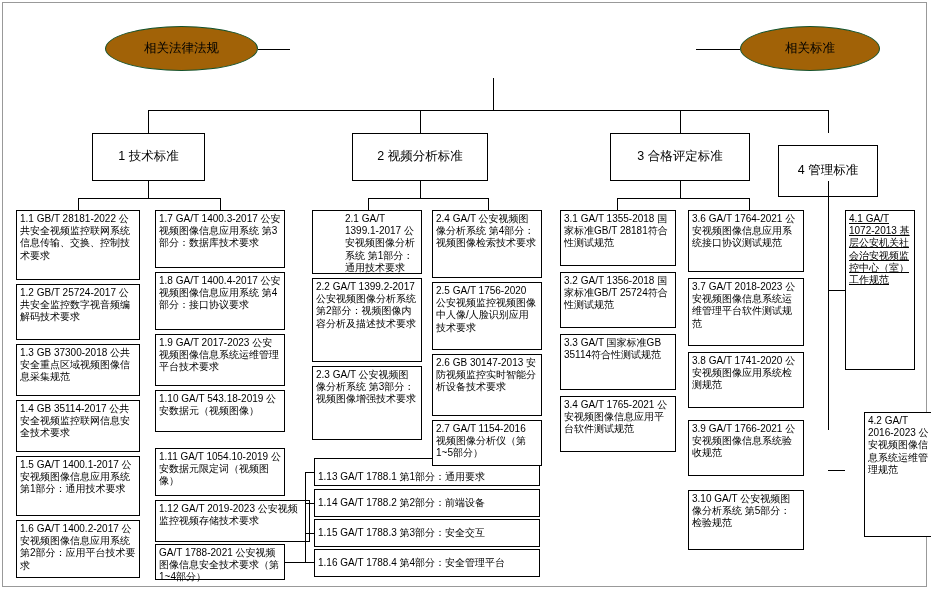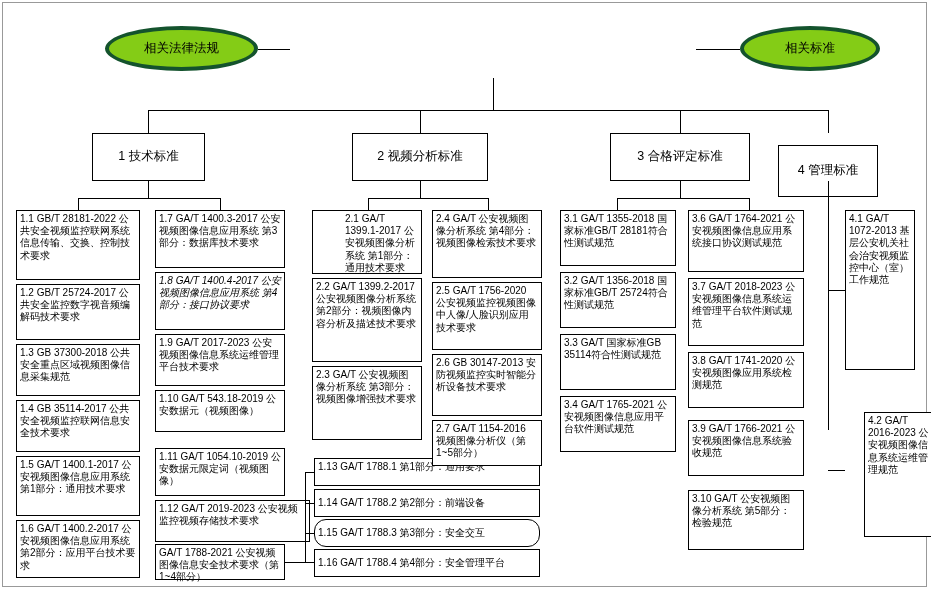--- a/index.html
+++ b/index.html
@@ -28,23 +28,23 @@
     line-height:1.22;
     padding:2px 3px;
   }
   .box.tl{
     align-items:flex-start;
     justify-content:flex-start;
     text-align:left;
   }
   .ellipse{
     position:absolute;
-    border:4px solid #14532d;
+    border:1px solid #14532d;
     border-radius:50%;
-    background:#84cc16;
+    background:#a16207;
     box-sizing:border-box;
     display:flex;align-items:center;justify-content:center;
     text-align:center;
   }
   .ln{position:absolute;background:#000;}
   .hl{height:1px;}
   .vl{width:1px;}
   .t13{font-size:13.5px;}
   .t12{font-size:12.5px;}
   .t10{font-size:10px;}
@@ -109,21 +109,21 @@
   <div class="box tl t10" style="left:16px;top:456px;width:124px;height:60px;">
     <span>1.5 GA/T 1400.1-2017 公安视频图像信息应用系统 第1部分：通用技术要求</span>
   </div>
   <div class="box tl t10" style="left:16px;top:520px;width:124px;height:58px;">
     <span>1.6 GA/T 1400.2-2017 公安视频图像信息应用系统 第2部分：应用平台技术要求</span>
   </div>
 
   <div class="box tl t10" style="left:155px;top:210px;width:130px;height:58px;">
     <span>1.7 GA/T 1400.3-2017 公安视频图像信息应用系统 第3部分：数据库技术要求</span>
   </div>
-  <div class="box tl t10" style="left:155px;top:272px;width:130px;height:58px;font-style:italic;">
+  <div class="box tl t10" style="left:155px;top:272px;width:130px;height:58px;">
     <span>1.8 GA/T 1400.4-2017 公安视频图像信息应用系统 第4部分：接口协议要求</span>
   </div>
   <div class="box tl t10" style="left:155px;top:334px;width:130px;height:52px;">
     <span>1.9 GA/T 2017-2023 公安视频图像信息系统运维管理平台技术要求</span>
   </div>
   <div class="box tl t10" style="left:155px;top:390px;width:130px;height:42px;">
     <span>1.10 GA/T 543.18-2019 公安数据元（视频图像）</span>
   </div>
   <div class="box tl t10" style="left:155px;top:448px;width:130px;height:48px;">
     <span>1.11 GA/T 1054.10-2019 公安数据元限定词（视频图像）</span>
@@ -135,27 +135,27 @@
     <span>GA/T 1788-2021 公安视频图像信息安全技术要求（第1~4部分）</span>
   </div>
 
   <div class="ln hl" style="left:285px;top:562px;width:20px;"></div>
   <div class="ln vl" style="left:305px;top:472px;height:90px;"></div>
   <div class="ln hl" style="left:305px;top:472px;width:9px;"></div>
   <div class="ln hl" style="left:305px;top:503px;width:9px;"></div>
   <div class="ln hl" style="left:305px;top:533px;width:9px;"></div>
   <div class="ln hl" style="left:305px;top:562px;width:9px;"></div>
 
-  <div class="box tl t10" style="left:314px;top:458px;width:226px;height:28px;align-items:flex-start;">
+  <div class="box tl t10" style="left:314px;top:458px;width:226px;height:28px;align-items:flex-end;">
     <span>1.13 GA/T 1788.1 第1部分：通用要求</span>
   </div>
   <div class="box tl t10" style="left:314px;top:489px;width:226px;height:28px;align-items:center;">
     <span>1.14 GA/T 1788.2 第2部分：前端设备</span>
   </div>
-  <div class="box tl t10" style="left:314px;top:519px;width:226px;height:28px;align-items:center;border-radius:12px;">
+  <div class="box tl t10" style="left:314px;top:519px;width:226px;height:28px;align-items:center;">
     <span>1.15 GA/T 1788.3 第3部分：安全交互</span>
   </div>
   <div class="box tl t10" style="left:314px;top:549px;width:226px;height:28px;align-items:center;">
     <span>1.16 GA/T 1788.4 第4部分：安全管理平台</span>
   </div>
 
   <div class="ln vl" style="left:420px;top:181px;height:17px;"></div>
   <div class="ln hl" style="left:368px;top:198px;width:120px;"></div>
   <div class="ln vl" style="left:368px;top:198px;height:12px;"></div>
   <div class="ln vl" style="left:488px;top:198px;height:12px;"></div>
@@ -215,20 +215,20 @@
   </div>
   <div class="box tl t10" style="left:688px;top:490px;width:116px;height:60px;">
     <span>3.10 GA/T 公安视频图像分析系统 第5部分：检验规范</span>
   </div>
 
   <div class="ln vl" style="left:828px;top:181px;height:29px;"></div>
   <div class="ln vl" style="left:828px;top:210px;height:220px;"></div>
   <div class="ln hl" style="left:828px;top:290px;width:17px;"></div>
   <div class="ln hl" style="left:828px;top:470px;width:17px;"></div>
 
-  <div class="box tl t10" style="left:845px;top:210px;width:70px;height:160px;">
+  <div class="box tl t10" style="left:845px;top:210px;width:70px;height:160px;text-decoration:underline;">
     <span>4.1 GA/T 1072-2013 基层公安机关社会治安视频监控中心（室）工作规范</span>
   </div>
   <div class="box tl t10" style="left:845px;top:412px;width:70px;height:125px;margin-left:19px;">
     <span>4.2 GA/T 2016-2023 公安视频图像信息系统运维管理规范</span>
   </div>
 
 </div>
 
 </body></html>

